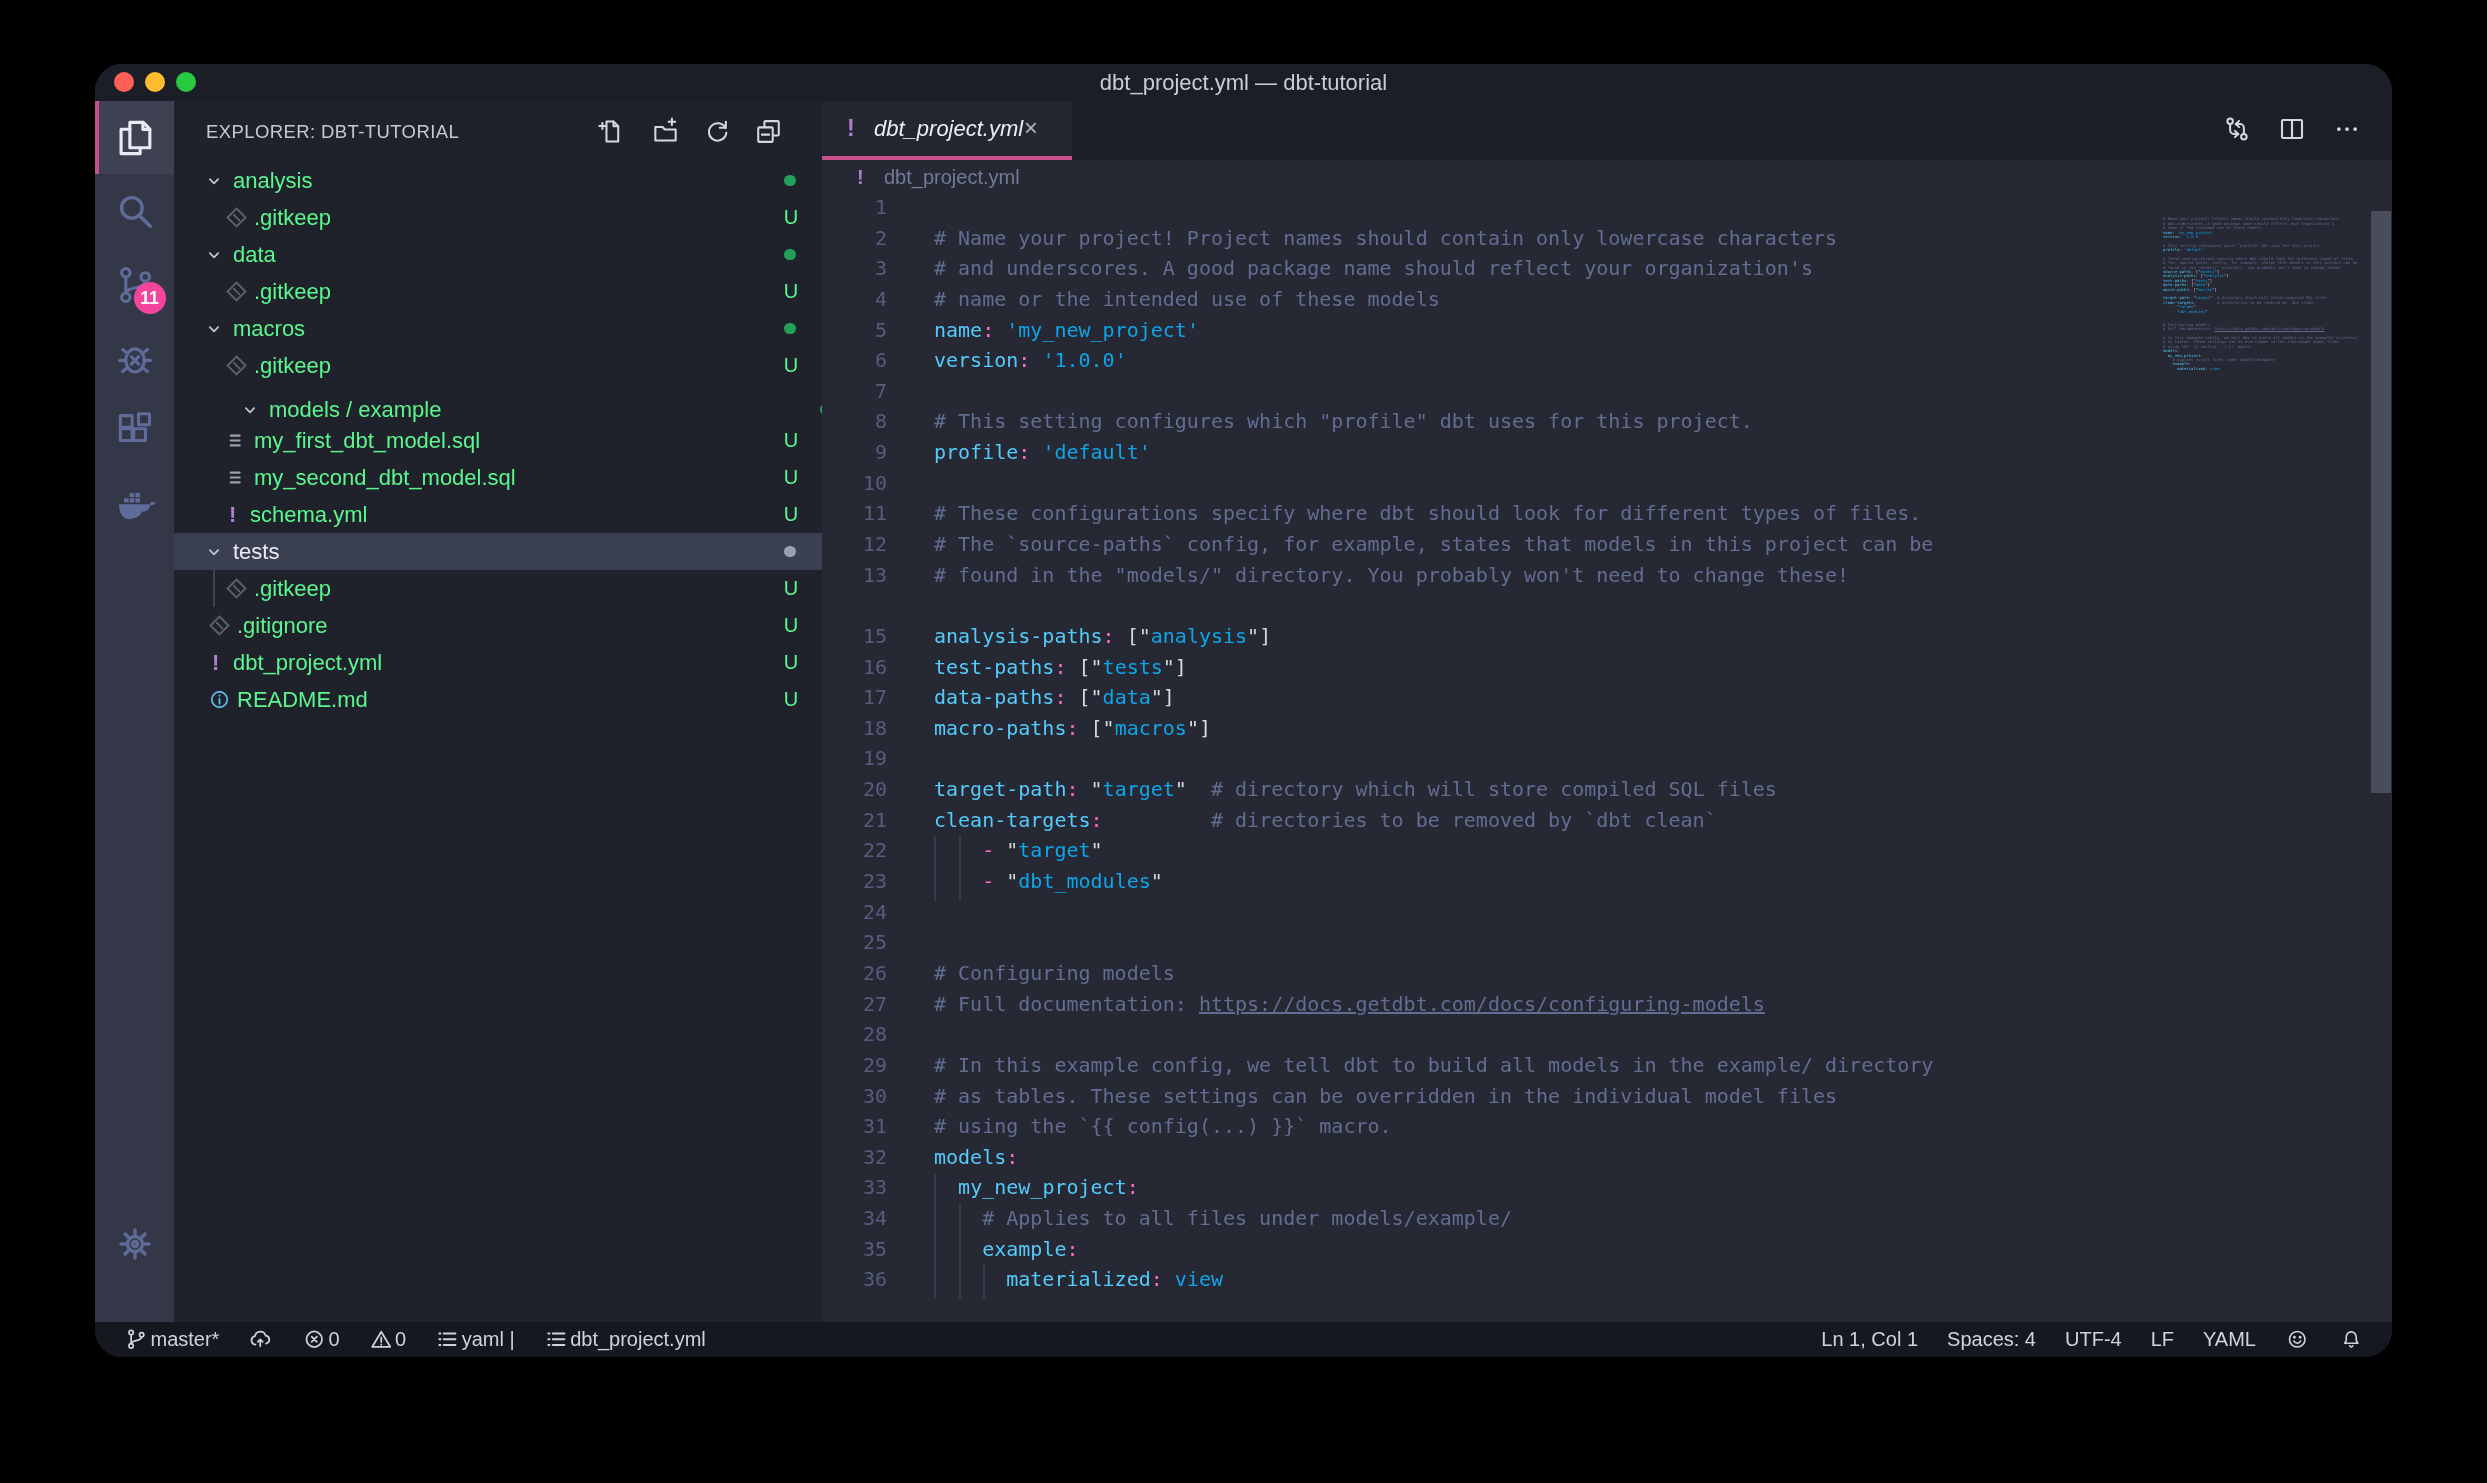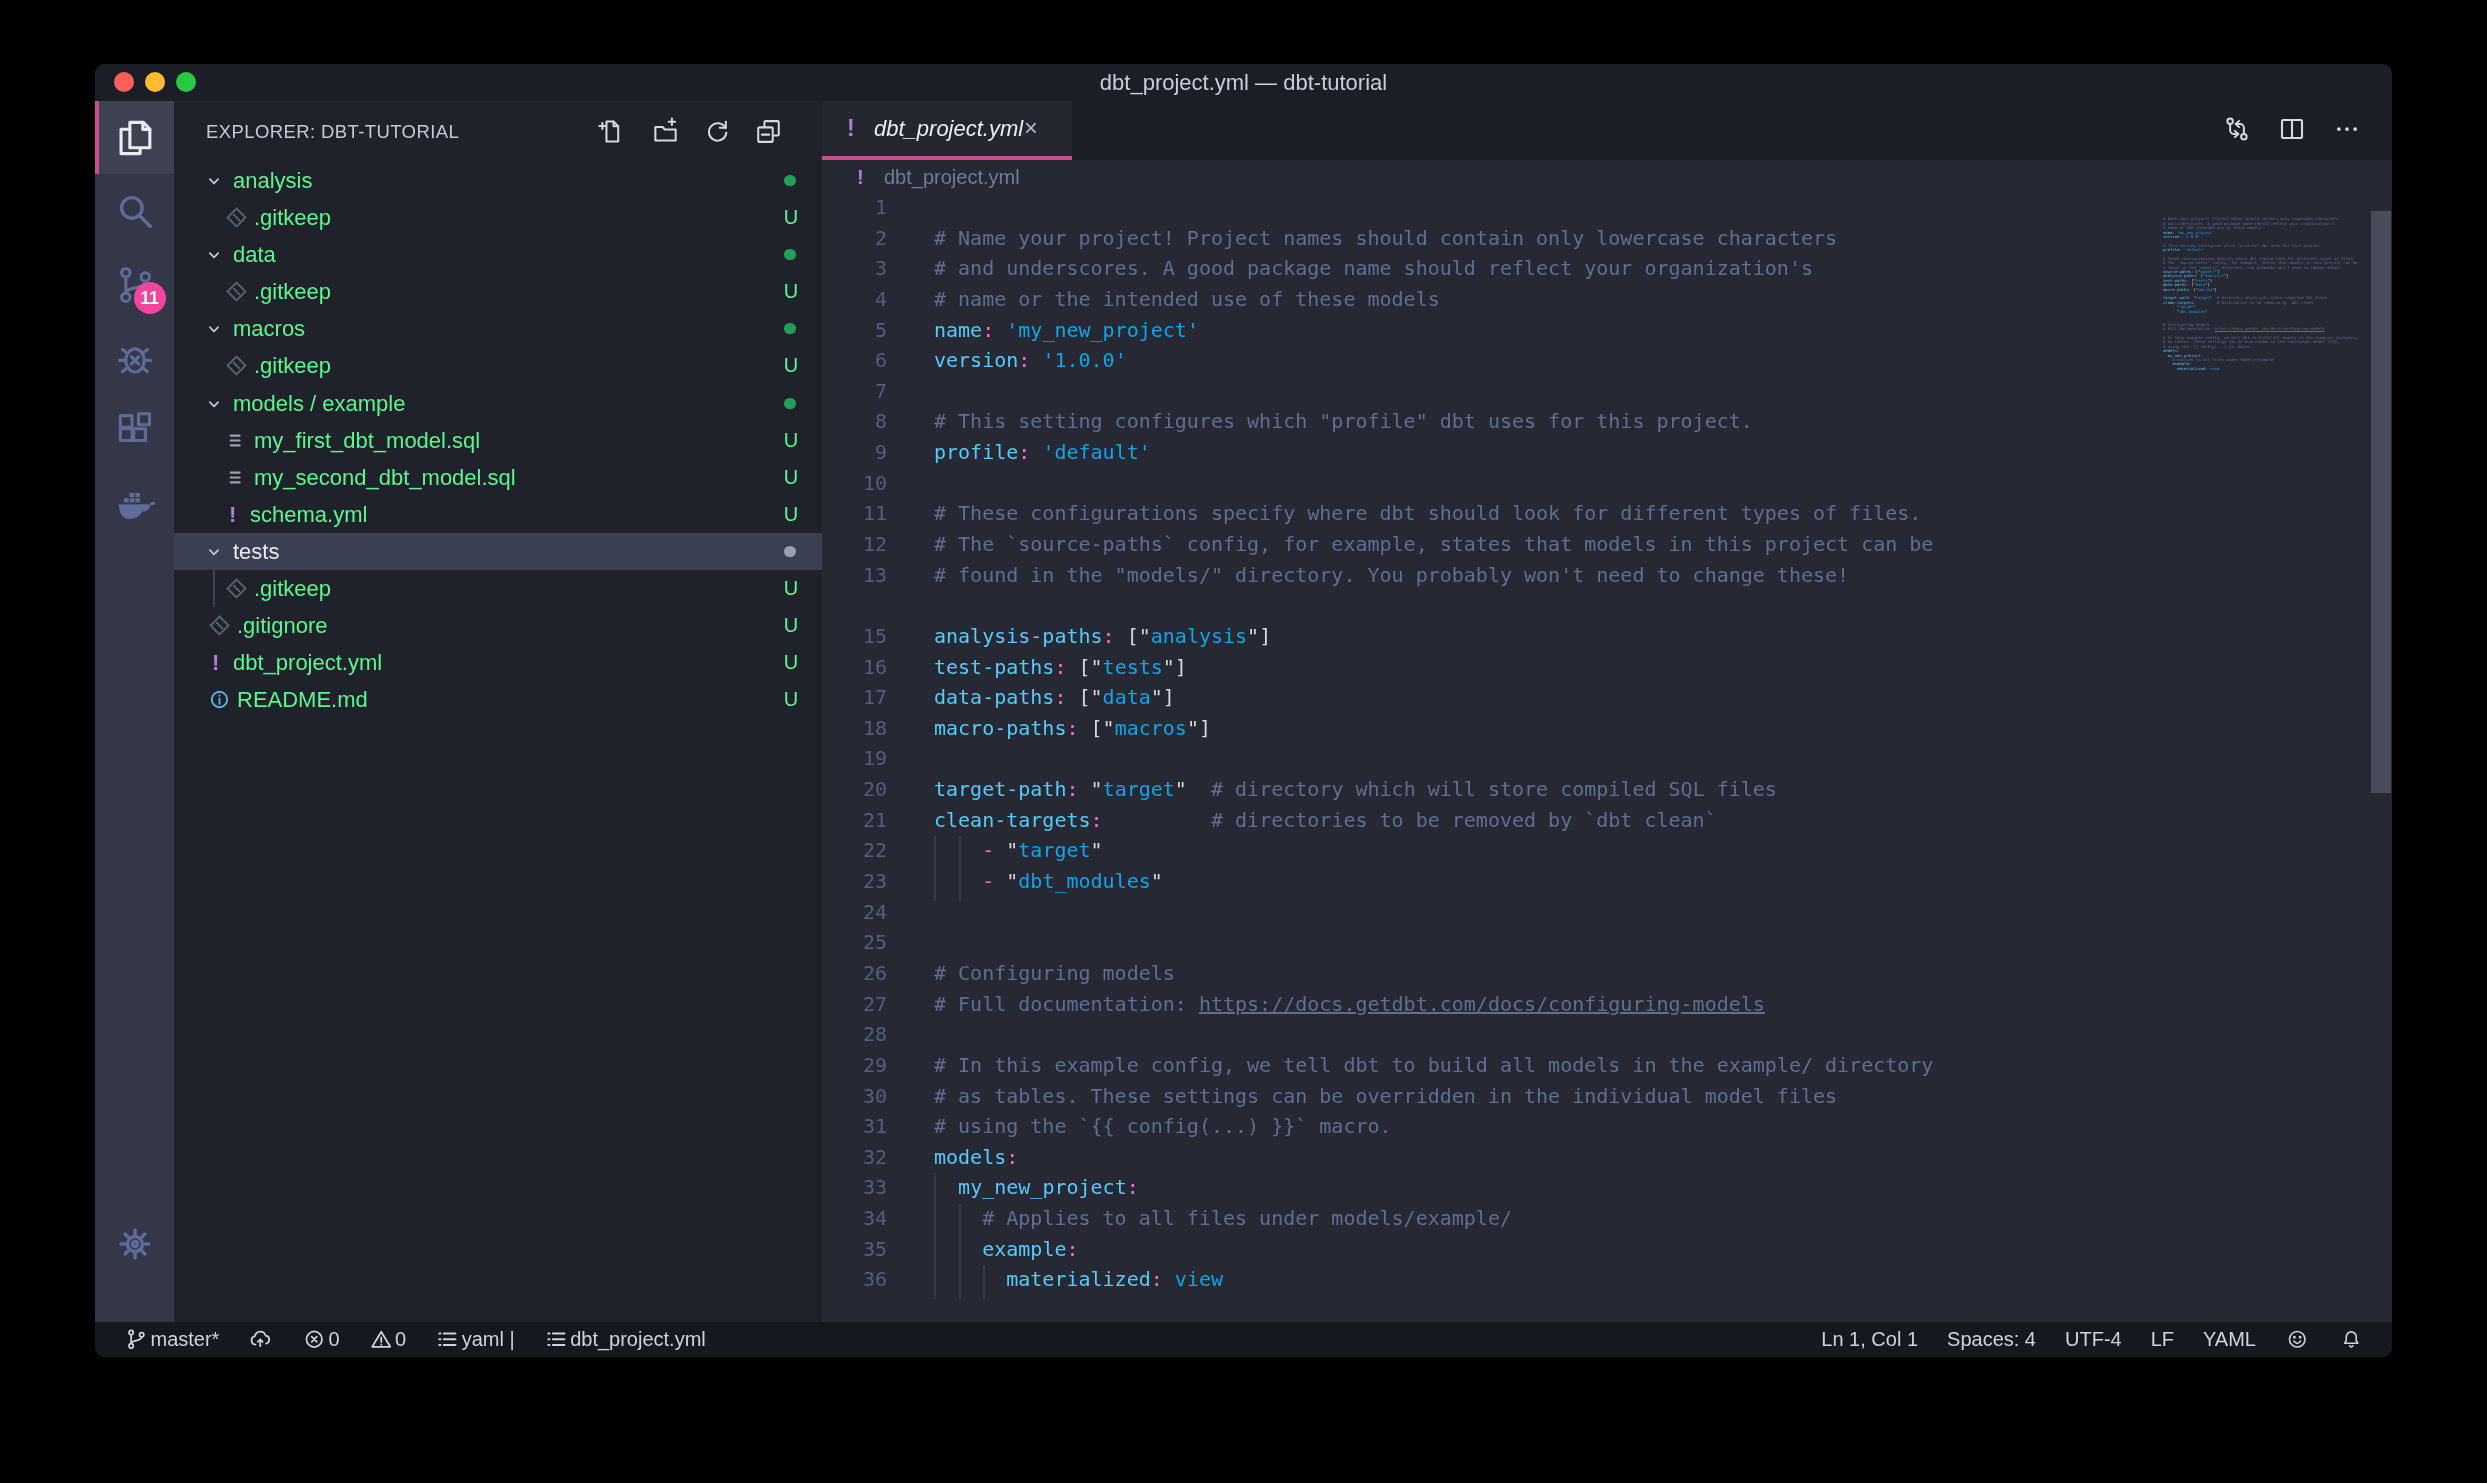--- a/index.html
+++ b/index.html
@@ -1,20 +1,20 @@
 <!DOCTYPE html>
 <html style="font-size:13.5px"><head>
 <meta charset="utf-8">
 <style>
   * { margin:0; padding:0; box-sizing:border-box; }
   html,body { width:2487px; height:1484px; background:#000; overflow:hidden;
               font-family:"Liberation Sans", sans-serif; }
 
   #window { position:absolute; left:95px; top:64px; width:2297px; height:1293px;
-            background:#262834; border-radius:10px; overflow:hidden;
+            background:#262834; border-radius:27px; overflow:hidden;
             box-shadow:0 34px 101px rgba(0,0,0,.7); }
 
   
   #titlebar { position:absolute; left:0; top:0; width:100%; height:37px; background:#1c1e27; }
   .tl { position:absolute; top:8.4px; width:20px; height:20px; border-radius:50%; }
   #tl-close{ left:18.5px; background:#ff5f57; } #tl-min{ left:50px; background:#febc2e; } #tl-max{ left:81px; background:#28c840; }
   #window-title { position:absolute; left:0; right:0; top:0; height:37px; line-height:37px;
                   text-align:center; color:#c9cdd8; font-size:22px; }
 
   
@@ -243,21 +243,21 @@
         <div class="tree-row" style="top: 185px;">
           <span class="tree-icon" style="left:50px"><svg viewBox="0 0 24 24" fill="none" stroke="#55626e" stroke-width="1.9">
               <path d="M12 3.4L20.6 12 12 20.6 3.4 12z"></path>
               <circle cx="9.7" cy="9.7" r="1.2" fill="#55626e" stroke="none"></circle>
               <circle cx="14.4" cy="14.4" r="1.2" fill="#55626e" stroke="none"></circle>
               <path d="M10.5 10.5l3 3"></path>
             </svg></span>
           <span class="tree-label" style="left:80px">.gitkeep</span>
           <span class="badge-u">U</span>
         </div>
-        <div class="tree-row" style="top: 223px;">
+        <div class="tree-row" style="top: 229px; margin-left: 36px;">
           <span class="tree-chevron" style="left:29px"><svg viewBox="0 0 24 24" fill="none" stroke="currentColor" stroke-width="1.9" stroke-linecap="round" stroke-linejoin="round">
               <path d="M7.5 10l4.5 4.5L16.5 10"></path>
             </svg></span>
           <span class="tree-label" style="left:59px">models / example</span>
           <span class="badge-dot"></span>
         </div>
         <div class="tree-row" style="top: 260px;">
           <span class="tree-icon" style="left:50px"><svg viewBox="0 0 24 24" stroke="#99a1ad" stroke-width="2.1" stroke-linecap="round">
               <path d="M6.5 7.3h8.5M6.5 12h8.5M6.5 16.7h8.5"></path>
             </svg></span>

